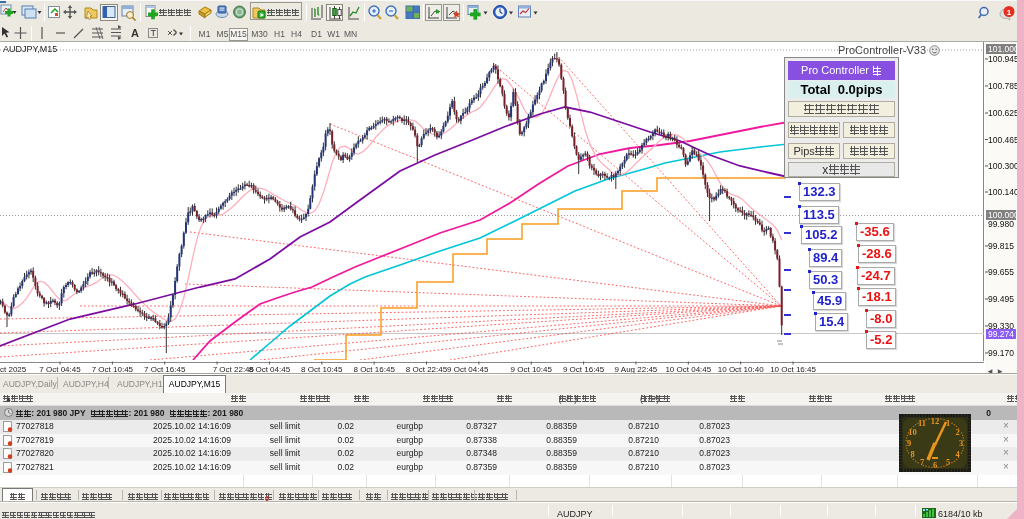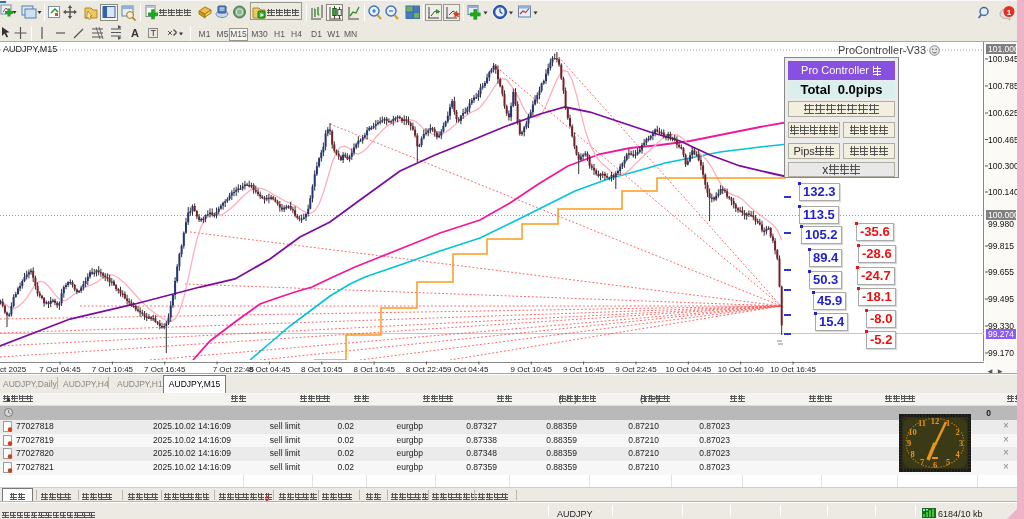--- a/index.html
+++ b/index.html
@@ -330,21 +330,21 @@
         <div class="tl" style="left:86.36px;width:52px;text-align:center">7 Oct 10:45</div>
         <div class="tl" style="left:138.72px;width:52px;text-align:center">7 Oct 16:45</div>
         <div class="tl" style="left:202px;width:52px;text-align:right">7 Oct 22:45</div>
         <div class="tl" style="left:243.44px;width:52px;text-align:center">8 Oct 04:45</div>
         <div class="tl" style="left:295.8px;width:52px;text-align:center">8 Oct 10:45</div>
         <div class="tl" style="left:348.15999999999997px;width:52px;text-align:center">8 Oct 16:45</div>
         <div class="tl" style="left:400.52px;width:52px;text-align:center">8 Oct 22:45</div>
         <div class="tl" style="left:447px;width:52px;">9 Oct 04:45</div>
         <div class="tl" style="left:505.24px;width:52px;text-align:center">9 Oct 10:45</div>
         <div class="tl" style="left:557.6px;width:52px;text-align:center">9 Oct 16:45</div>
-        <div class="tl" style="left:609.96px;width:52px;text-align:center">9 Oct 22:45</div>
+        <div class="tl" style="left:609.96px;width:52px;text-align:center">9 Aug 22:45</div>
         <div class="tl" style="left:662.3199999999999px;width:52px;text-align:center">10 Oct 04:45</div>
         <div class="tl" style="left:714.68px;width:52px;text-align:center">10 Oct 10:40</div>
         <div class="tl" style="left:767.04px;width:52px;text-align:center">10 Oct 16:45</div>
       </div>
  <div style="position:absolute;left:986px;top:325px;font-size:8px;color:#555">◄ ►</div>
 </div>
 
 <div id="panel">
  <div class="t">Pro Controller <span class="jp jpw"><i></i></span></div>
  <div class="tot">Total&nbsp;&nbsp;0.0pips</div>
@@ -404,20 +404,21 @@
         </span>
   <span class="r" style="right:10px">
           <span class="jp "><i></i><i></i></span>
         </span>
  </div>
  <div class="balrow">
   <svg width="9" height="9" style="position:absolute;left:4px;top:2px">
           <circle cx="4.5" cy="4.5" r="4" fill="#d8d8d8" stroke="#777"></circle>
           <path d="M4.5 2 v2.5 l2 1" stroke="#777" fill="none"></path>
         </svg>
+  <span style="position:absolute;left:16px;top:2px"><span class="jp jpd"><i></i><i></i></span>: 201 980 JPY&nbsp;&nbsp;<span class="jp jpd"><i></i><i></i><i></i><i></i><i></i></span>: 201 980&nbsp;&nbsp;<span class="jp jpd"><i></i><i></i><i></i><i></i><i></i></span>: 201 980</span>
   <span style="position:absolute;right:26px;top:2px">0</span>
  </div>
  <div id="tbody">
         <div style="position:absolute;left:243px;top:0;width:1px;height:81px;background:#e2e2e2"></div>
         <div style="position:absolute;left:312px;top:0;width:1px;height:81px;background:#e2e2e2"></div>
         <div style="position:absolute;left:366px;top:0;width:1px;height:81px;background:#e2e2e2"></div>
         <div style="position:absolute;left:435px;top:0;width:1px;height:81px;background:#e2e2e2"></div>
         <div style="position:absolute;left:509px;top:0;width:1px;height:81px;background:#e2e2e2"></div>
         <div style="position:absolute;left:589px;top:0;width:1px;height:81px;background:#e2e2e2"></div>
         <div style="position:absolute;left:671px;top:0;width:1px;height:81px;background:#e2e2e2"></div>

